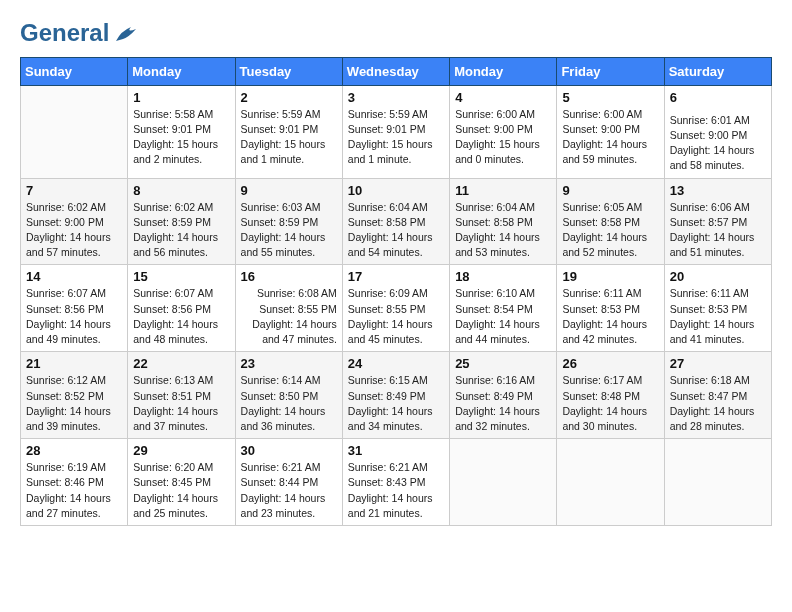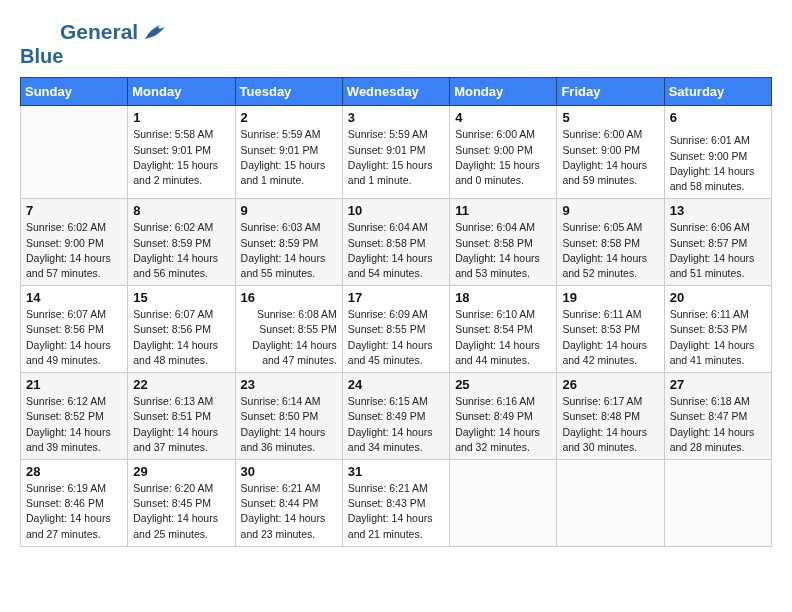--- a/index.html
+++ b/index.html
@@ -77,26 +77,25 @@
     .empty-cell {
       background: #fafafa;
     }
   </style>
 </head>
 <body>
 
 <div class="header">
   <div class="logo">
     <div>
-      <div style="font-size:21px;font-weight:bold;color:#1a1a1a;line-height:1.1;margin-left:40px;">
+      <div style="font-size:24px;font-weight:bold;color:#1a1a1a;line-height:1.1;">
         <span style="color:#2a6496;">General</span><svg class="logo-bird" viewBox="0 0 30 24" style="vertical-align:middle;display:inline-block;">
             <path d="M5 18 Q10 8 20 4 Q15 10 25 6 Q18 14 12 16 Z" fill="#2a6496"></path>
           </svg>
       </div>
-      <div style="font-size:20px;font-weight:bold;color:#2a6496;line-height:1.1;">Blue</div>
     </div>
   </div>
 </div>
 
 <table>
   <thead>
     <tr>
     <th>Sunday</th>
         <th>Monday</th>
         <th>Tuesday</th>

